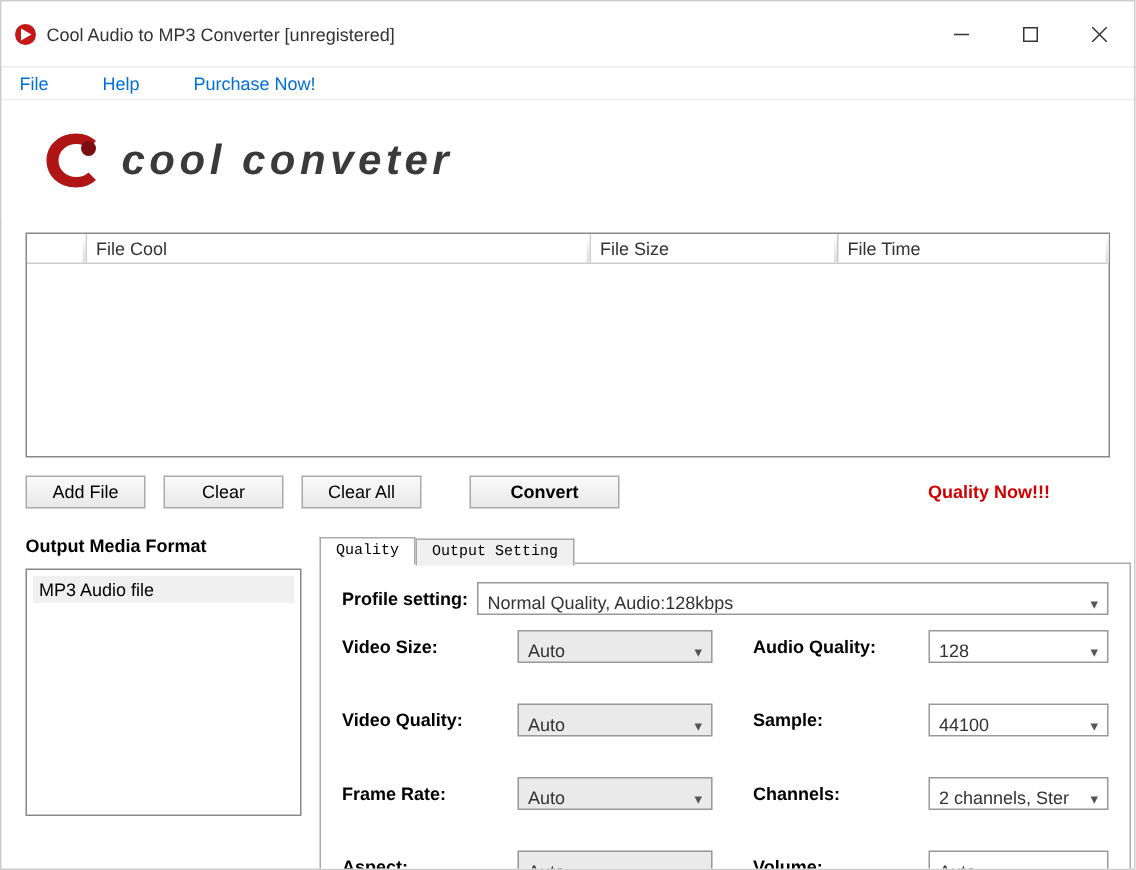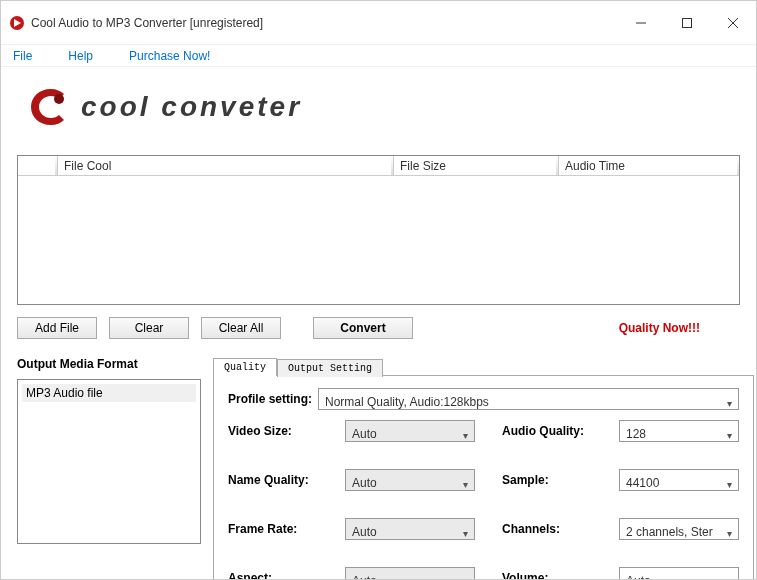--- a/index.html
+++ b/index.html
@@ -96,21 +96,21 @@
   </svg>
 </div>
 
 <div class="main-panel">
 
   <div class="file-table">
     <div class="ft-header">
       <div class="ft-col ft-checkbox"></div>
       <div class="ft-col ft-name">File Cool</div>
       <div class="ft-col ft-size">File Size</div>
-      <div class="ft-col ft-time">Audio Time</div>
+      <div class="ft-col ft-time">File Time</div>
     </div>
     <div class="ft-body"></div>
   </div>
 
   <div class="button-row">
     <div class="btn">Add File</div>
     <div class="btn">Clear</div>
     <div class="btn">Clear All</div>
     <div class="btn btn-convert">Convert</div>
     <span class="purchase-link">Quality Now!!!</span>
@@ -143,21 +143,21 @@
           <div class="select select-med">
             <span>Auto</span>
             <span class="arrow">▾</span>
           </div>
           <span class="glabel bold">Audio Quality:</span>
           <div class="select enabled select-sm">
             <span>128</span>
             <span class="arrow">▾</span>
           </div>
 
-          <span class="glabel bold">Name Quality:</span>
+          <span class="glabel bold">Video Quality:</span>
           <div class="select select-med">
             <span>Auto</span>
             <span class="arrow">▾</span>
           </div>
           <span class="glabel bold">Sample:</span>
           <div class="select enabled select-sm">
             <span>44100</span>
             <span class="arrow">▾</span>
           </div>
 

